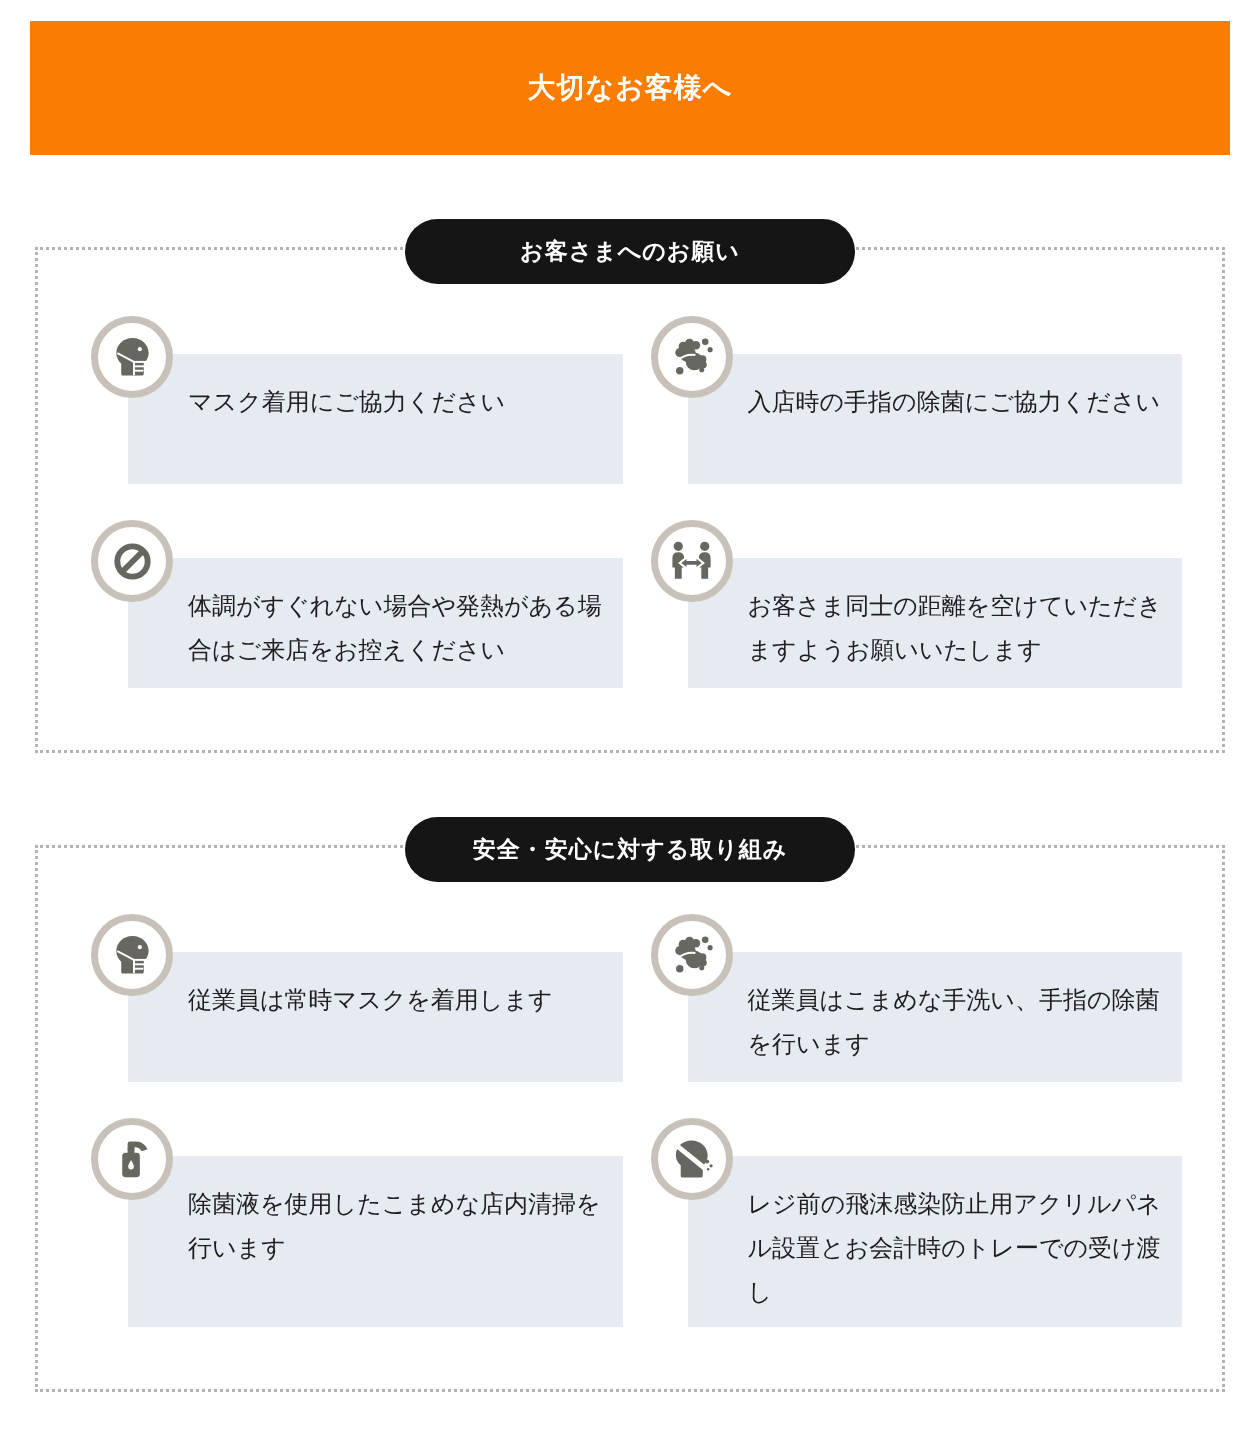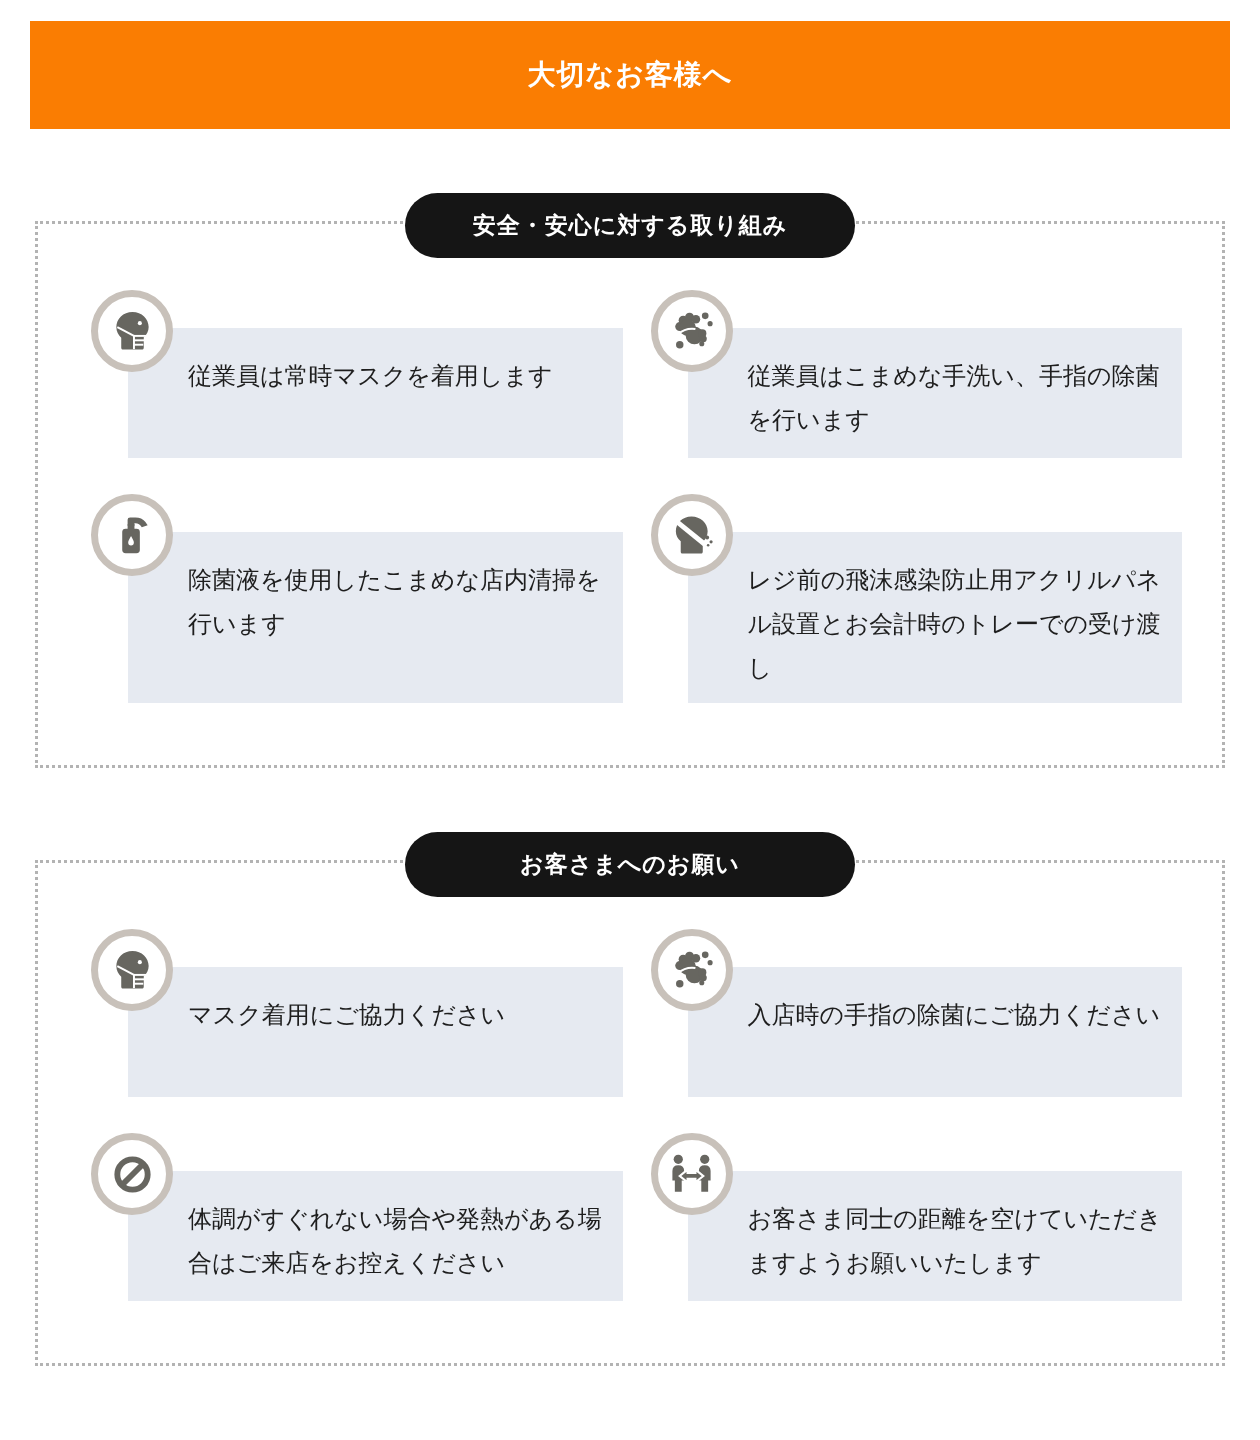--- a/index.html
+++ b/index.html
@@ -10,21 +10,21 @@
   }
   .page {
     width: 1260px;
     margin: 0 auto;
     padding-bottom: 23px;
     background: #ffffff;
   }
   
   .banner {
     margin: 21px 30px 0;
-    height: 108px;
+    height: 134px;
     background: #fa7d02;
     color: #ffffff;
     display: flex;
     flex-direction: column;
     align-items: center;
     justify-content: center;
   }
   .banner-line {
     font-size: 28px;
     font-weight: bold;
@@ -104,40 +104,40 @@
 <body>
 
 <div class="page">
 
   <header class="banner">
     <div class="banner-line">大切なお客様へ</div>
   </header>
 
   <section class="panel">
     <div class="pill">
-      <span>安全・安心に対する取り組み</span>
+      <span>お客さまへのお願い</span>
     </div>
     <div class="items">
 
       <div class="item">
         <div class="badge">
           <svg viewBox="0 0 48 48" aria-hidden="true">
             <path fill="#676660" d="M24 4 C33.5 4 40.5 11 40.5 19.5 C40.5 24 38.5 27.5 35.5 29.8 L35.5 40.5 C35.5 41.6 34.6 42.5 33.5 42.5 L14.5 42.5 C13.4 42.5 12.5 41.6 12.5 40.5 L12.5 30.5 C9.5 27.8 7.5 24 7.5 19.5 C7.5 11 14.5 4 24 4 Z"></path>
             <circle fill="#ffffff" cx="31.5" cy="15.5" r="2.1"></circle>
             <g stroke="#ffffff" stroke-width="2" fill="none">
               <path d="M8.5 19.5 L25.5 28.5"></path>
               <path d="M25.5 28.5 L25.5 42"></path>
               <path d="M25.5 28.5 L38 28.5"></path>
               <path d="M25.5 33 L37 33"></path>
               <path d="M25.5 37.5 L35 37.5"></path>
             </g>
           </svg>
         </div>
         <div class="card">
-          <span>従業員は常時マスクを着用します</span>
+          <span>マスク着用にご協力ください</span>
         </div>
       </div>
 
       <div class="item">
         <div class="badge">
           <svg viewBox="0 0 48 48" aria-hidden="true">
             <g fill="#676660">
               <circle cx="12" cy="19" r="4.6"></circle>
               <circle cx="15.5" cy="12.5" r="4.6"></circle>
               <circle cx="22" cy="9.5" r="4.6"></circle>
@@ -148,82 +148,78 @@
               <circle cx="36" cy="31.5" r="3.6"></circle>
               <circle cx="34.5" cy="36.5" r="2.6"></circle>
               <circle cx="38" cy="8" r="3.4"></circle>
               <circle cx="43" cy="16" r="2.6"></circle>
               <circle cx="12" cy="37.5" r="3.8"></circle>
             </g>
             <path stroke="#ffffff" stroke-width="2.2" fill="none" d="M10 27 Q18 20 28 21.5"></path>
           </svg>
         </div>
         <div class="card">
-          <span>従業員はこまめな手洗い、手指の除菌を行います</span>
-        </div>
-      </div>
-
-      <div class="item">
-        <div class="badge">
-          <svg viewBox="0 0 48 48" aria-hidden="true">
-            <g fill="#676660">
-              <path d="M19 14 L19 8 Q19 5.5 21.5 5.5 L27 5.5 Q33.5 5.5 37 10 L39.5 13.5 L33.5 15.5 Q31 11.5 27 11.5 L26 11.5 L26 14 Z"></path>
-              <rect x="19" y="12.5" width="7" height="6"></rect>
-              <rect x="13.5" y="17" width="18" height="25" rx="3.5"></rect>
-            </g>
-            <path fill="#ffffff" d="M22.5 24.5 C24.4 27.8 25.4 29.7 25.4 31.2 A2.9 2.9 0 1 1 19.6 31.2 C19.6 29.7 20.6 27.8 22.5 24.5 Z"></path>
-          </svg>
-        </div>
-        <div class="card">
-          <span>除菌液を使用したこまめな店内清掃を行います</span>
-        </div>
-      </div>
-
-      <div class="item">
-        <div class="badge">
-          <svg viewBox="0 0 48 48" aria-hidden="true">
-            <path fill="#676660" d="M24 4.5 C14.8 4.5 8 11.3 8 19.6 C8 24 10 27.5 13 29.8 L13 40.5 C13 41.6 13.9 42.5 15 42.5 L33.5 42.5 C34.6 42.5 35.5 41.6 35.5 40.5 L35.5 30.5 C38.5 27.8 40.5 24 40.5 19.6 C40.5 11.3 33.2 4.5 24 4.5 Z"></path>
-            <line stroke="#ffffff" stroke-width="5" x1="8" y1="9" x2="40" y2="35"></line>
-            <g fill="#676660">
-              <circle cx="40" cy="26" r="2"></circle>
-              <circle cx="44" cy="30.5" r="1.6"></circle>
-              <circle cx="41" cy="34" r="1.3"></circle>
-            </g>
-          </svg>
-        </div>
-        <div class="card">
-          <span>レジ前の飛沫感染防止用アクリルパネル設置とお会計時のトレーでの受け渡し</span>
+          <span>入店時の手指の除菌にご協力ください</span>
+        </div>
+      </div>
+
+      <div class="item">
+        <div class="badge">
+          <svg viewBox="0 0 48 48" aria-hidden="true">
+            <circle cx="24" cy="24" r="15.5" fill="none" stroke="#676660" stroke-width="6"></circle>
+            <line x1="13.5" y1="34.5" x2="34.5" y2="13.5" stroke="#676660" stroke-width="6"></line>
+          </svg>
+        </div>
+        <div class="card">
+          <span>体調がすぐれない場合や発熱がある場合はご来店をお控えください</span>
+        </div>
+      </div>
+
+      <div class="item">
+        <div class="badge">
+          <svg viewBox="0 0 48 48" aria-hidden="true">
+            <g fill="#676660">
+              <circle cx="10.5" cy="8.5" r="4.7"></circle>
+              <path d="M10.5 14.5 Q16.5 14.5 16.5 20.5 L16.5 30 L14 30 L14 41.5 L7 41.5 L7 30 L4.5 30 L4.5 20.5 Q4.5 14.5 10.5 14.5 Z"></path>
+              <circle cx="37.5" cy="8.5" r="4.7"></circle>
+              <path d="M37.5 14.5 Q43.5 14.5 43.5 20.5 L43.5 30 L41 30 L41 41.5 L34 41.5 L34 30 L31.5 30 L31.5 20.5 Q31.5 14.5 37.5 14.5 Z"></path>
+            </g>
+            <path fill="#676660" stroke="#ffffff" stroke-width="2.2" d="M12 25.5 L20 19 L20 22.5 L28 22.5 L28 19 L36 25.5 L28 32 L28 28.5 L20 28.5 L20 32 Z"></path>
+          </svg>
+        </div>
+        <div class="card">
+          <span>お客さま同士の距離を空けていただきますようお願いいたします</span>
         </div>
       </div>
 
     </div>
   </section>
 
   <section class="panel">
     <div class="pill">
-      <span>お客さまへのお願い</span>
+      <span>安全・安心に対する取り組み</span>
     </div>
     <div class="items">
 
       <div class="item">
         <div class="badge">
           <svg viewBox="0 0 48 48" aria-hidden="true">
             <path fill="#676660" d="M24 4 C33.5 4 40.5 11 40.5 19.5 C40.5 24 38.5 27.5 35.5 29.8 L35.5 40.5 C35.5 41.6 34.6 42.5 33.5 42.5 L14.5 42.5 C13.4 42.5 12.5 41.6 12.5 40.5 L12.5 30.5 C9.5 27.8 7.5 24 7.5 19.5 C7.5 11 14.5 4 24 4 Z"></path>
             <circle fill="#ffffff" cx="31.5" cy="15.5" r="2.1"></circle>
             <g stroke="#ffffff" stroke-width="2" fill="none">
               <path d="M8.5 19.5 L25.5 28.5"></path>
               <path d="M25.5 28.5 L25.5 42"></path>
               <path d="M25.5 28.5 L38 28.5"></path>
               <path d="M25.5 33 L37 33"></path>
               <path d="M25.5 37.5 L35 37.5"></path>
             </g>
           </svg>
         </div>
         <div class="card">
-          <span>マスク着用にご協力ください</span>
+          <span>従業員は常時マスクを着用します</span>
         </div>
       </div>
 
       <div class="item">
         <div class="badge">
           <svg viewBox="0 0 48 48" aria-hidden="true">
             <g fill="#676660">
               <circle cx="12" cy="19" r="4.6"></circle>
               <circle cx="15.5" cy="12.5" r="4.6"></circle>
               <circle cx="22" cy="9.5" r="4.6"></circle>
@@ -234,49 +230,53 @@
               <circle cx="36" cy="31.5" r="3.6"></circle>
               <circle cx="34.5" cy="36.5" r="2.6"></circle>
               <circle cx="38" cy="8" r="3.4"></circle>
               <circle cx="43" cy="16" r="2.6"></circle>
               <circle cx="12" cy="37.5" r="3.8"></circle>
             </g>
             <path stroke="#ffffff" stroke-width="2.2" fill="none" d="M10 27 Q18 20 28 21.5"></path>
           </svg>
         </div>
         <div class="card">
-          <span>入店時の手指の除菌にご協力ください</span>
-        </div>
-      </div>
-
-      <div class="item">
-        <div class="badge">
-          <svg viewBox="0 0 48 48" aria-hidden="true">
-            <circle cx="24" cy="24" r="15.5" fill="none" stroke="#676660" stroke-width="6"></circle>
-            <line x1="13.5" y1="34.5" x2="34.5" y2="13.5" stroke="#676660" stroke-width="6"></line>
-          </svg>
-        </div>
-        <div class="card">
-          <span>体調がすぐれない場合や発熱がある場合はご来店をお控えください</span>
-        </div>
-      </div>
-
-      <div class="item">
-        <div class="badge">
-          <svg viewBox="0 0 48 48" aria-hidden="true">
-            <g fill="#676660">
-              <circle cx="10.5" cy="8.5" r="4.7"></circle>
-              <path d="M10.5 14.5 Q16.5 14.5 16.5 20.5 L16.5 30 L14 30 L14 41.5 L7 41.5 L7 30 L4.5 30 L4.5 20.5 Q4.5 14.5 10.5 14.5 Z"></path>
-              <circle cx="37.5" cy="8.5" r="4.7"></circle>
-              <path d="M37.5 14.5 Q43.5 14.5 43.5 20.5 L43.5 30 L41 30 L41 41.5 L34 41.5 L34 30 L31.5 30 L31.5 20.5 Q31.5 14.5 37.5 14.5 Z"></path>
-            </g>
-            <path fill="#676660" stroke="#ffffff" stroke-width="2.2" d="M12 25.5 L20 19 L20 22.5 L28 22.5 L28 19 L36 25.5 L28 32 L28 28.5 L20 28.5 L20 32 Z"></path>
-          </svg>
-        </div>
-        <div class="card">
-          <span>お客さま同士の距離を空けていただきますようお願いいたします</span>
+          <span>従業員はこまめな手洗い、手指の除菌を行います</span>
+        </div>
+      </div>
+
+      <div class="item">
+        <div class="badge">
+          <svg viewBox="0 0 48 48" aria-hidden="true">
+            <g fill="#676660">
+              <path d="M19 14 L19 8 Q19 5.5 21.5 5.5 L27 5.5 Q33.5 5.5 37 10 L39.5 13.5 L33.5 15.5 Q31 11.5 27 11.5 L26 11.5 L26 14 Z"></path>
+              <rect x="19" y="12.5" width="7" height="6"></rect>
+              <rect x="13.5" y="17" width="18" height="25" rx="3.5"></rect>
+            </g>
+            <path fill="#ffffff" d="M22.5 24.5 C24.4 27.8 25.4 29.7 25.4 31.2 A2.9 2.9 0 1 1 19.6 31.2 C19.6 29.7 20.6 27.8 22.5 24.5 Z"></path>
+          </svg>
+        </div>
+        <div class="card">
+          <span>除菌液を使用したこまめな店内清掃を行います</span>
+        </div>
+      </div>
+
+      <div class="item">
+        <div class="badge">
+          <svg viewBox="0 0 48 48" aria-hidden="true">
+            <path fill="#676660" d="M24 4.5 C14.8 4.5 8 11.3 8 19.6 C8 24 10 27.5 13 29.8 L13 40.5 C13 41.6 13.9 42.5 15 42.5 L33.5 42.5 C34.6 42.5 35.5 41.6 35.5 40.5 L35.5 30.5 C38.5 27.8 40.5 24 40.5 19.6 C40.5 11.3 33.2 4.5 24 4.5 Z"></path>
+            <line stroke="#ffffff" stroke-width="5" x1="8" y1="9" x2="40" y2="35"></line>
+            <g fill="#676660">
+              <circle cx="40" cy="26" r="2"></circle>
+              <circle cx="44" cy="30.5" r="1.6"></circle>
+              <circle cx="41" cy="34" r="1.3"></circle>
+            </g>
+          </svg>
+        </div>
+        <div class="card">
+          <span>レジ前の飛沫感染防止用アクリルパネル設置とお会計時のトレーでの受け渡し</span>
         </div>
       </div>
 
     </div>
   </section>
 
 </div>
 
 </body></html>

